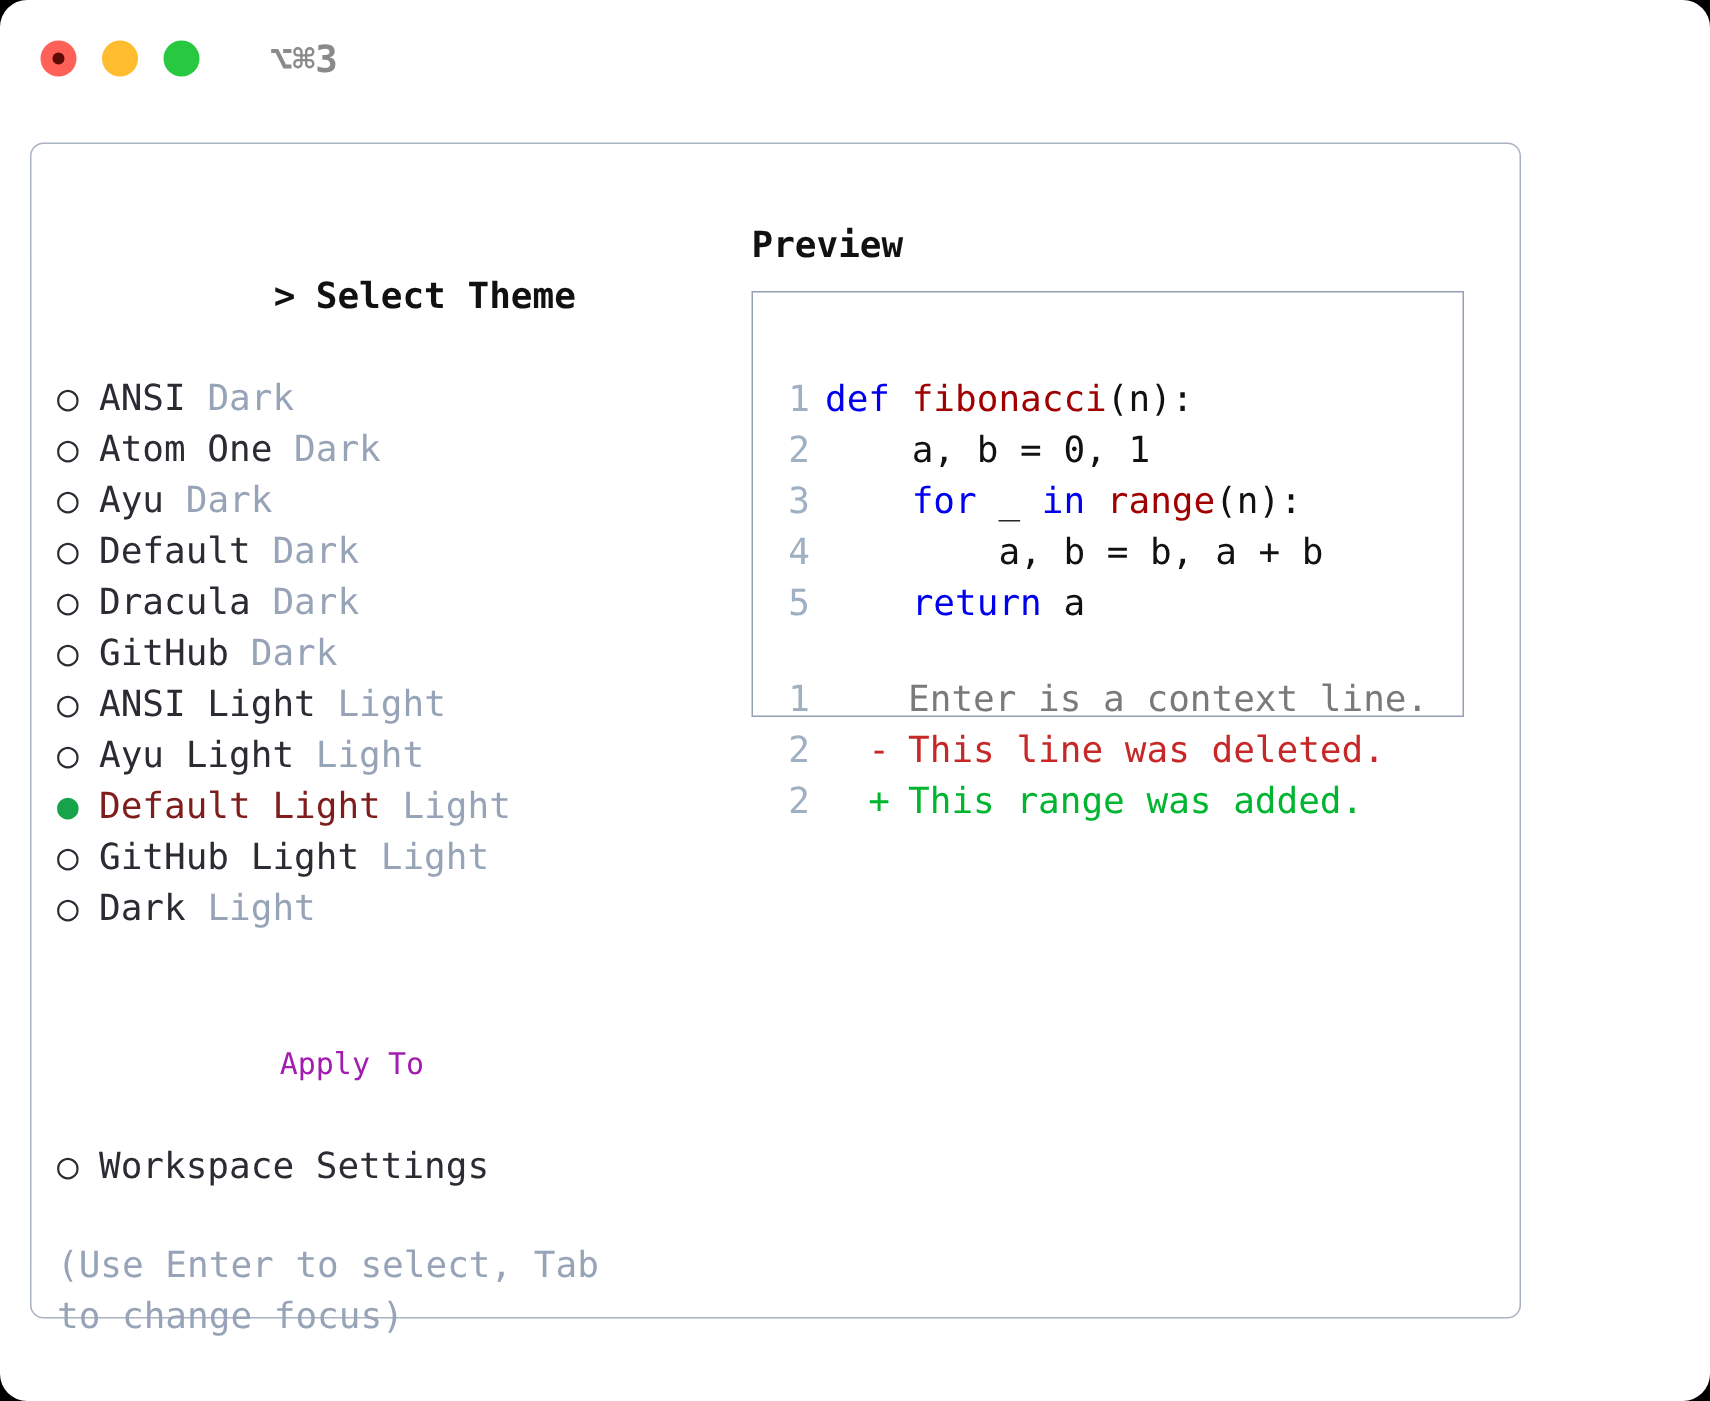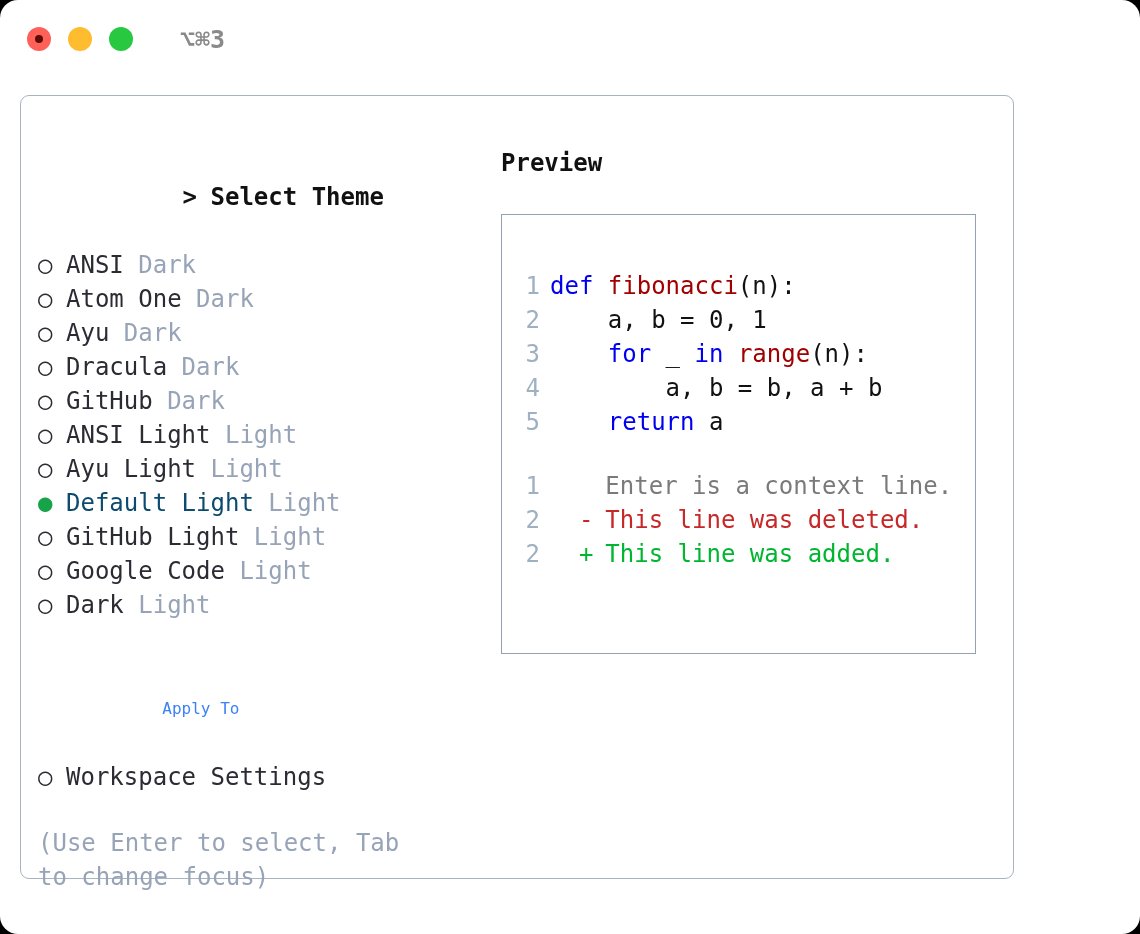--- a/index.html
+++ b/index.html
@@ -119,29 +119,29 @@
     line-height: 34px;
     color: #2b2b33;
     white-space: pre;
   }
   .opt-row .marker {
     display: inline-block;
     width: 28px;
     color: #2b2b33;
   }
   .opt-row.selected .marker { color: #16a34a; }
-  .opt-row.selected .opt-label { color: #0c4a6e; }
+  .opt-row.selected .opt-label { color: #7f1d1d; }
   .opt-label { color: #2b2b33; }
   .opt-suffix { color: #97a3b6; }
 
   .section-gap { height: 36px; }
 
   .section-header {
-    font-size: 16px;
-    color: #3b82f6;
+    font-size: 20px;
+    color: #a21caf;
     line-height: 34px;
     white-space: pre;
   }
   .section-header .marker {
     display: inline-block;
     width: 28px;
   }
 
   .hint {
     margin-top: 32px;
@@ -159,23 +159,23 @@
     top: 50px;
     width: 500px;
   }
   .preview-title {
     font-size: 24px;
     font-weight: bold;
     color: #111111;
     line-height: 34px;
   }
   .preview-box {
-    margin-top: 34px;
+    margin-top: 14px;
     width: 475px;
-    height: 440px;
+    height: 284px;
     border: 1.5px solid #93a1b3;
     box-sizing: border-box;
     background: #ffffff;
     position: relative;
   }
   .code-area {
     position: absolute;
     left: 12px;
     top: 54px;
     right: 8px;
@@ -231,27 +231,27 @@
       <div class="left-col">
 
         <div class="list-header">
           <span class="marker">&gt;</span><span>Select Theme</span>
         </div>
 
         <div id="theme-items">
             <div class="opt-row"><span class="marker">○</span><span class="opt-label">ANSI</span><span> </span><span class="opt-suffix">Dark</span></div>
             <div class="opt-row"><span class="marker">○</span><span class="opt-label">Atom One</span><span> </span><span class="opt-suffix">Dark</span></div>
             <div class="opt-row"><span class="marker">○</span><span class="opt-label">Ayu</span><span> </span><span class="opt-suffix">Dark</span></div>
+            <div class="opt-row"><span class="marker">○</span><span class="opt-label">Default</span><span> </span><span class="opt-suffix">Dark</span></div>
             <div class="opt-row"><span class="marker">○</span><span class="opt-label">Dracula</span><span> </span><span class="opt-suffix">Dark</span></div>
             <div class="opt-row"><span class="marker">○</span><span class="opt-label">GitHub</span><span> </span><span class="opt-suffix">Dark</span></div>
             <div class="opt-row"><span class="marker">○</span><span class="opt-label">ANSI Light</span><span> </span><span class="opt-suffix">Light</span></div>
             <div class="opt-row"><span class="marker">○</span><span class="opt-label">Ayu Light</span><span> </span><span class="opt-suffix">Light</span></div>
             <div class="opt-row selected"><span class="marker">●</span><span class="opt-label">Default Light</span><span> </span><span class="opt-suffix">Light</span></div>
             <div class="opt-row"><span class="marker">○</span><span class="opt-label">GitHub Light</span><span> </span><span class="opt-suffix">Light</span></div>
-            <div class="opt-row"><span class="marker">○</span><span class="opt-label">Google Code</span><span> </span><span class="opt-suffix">Light</span></div>
             <div class="opt-row"><span class="marker">○</span><span class="opt-label">Dark</span><span> </span><span class="opt-suffix">Light</span></div>
           </div>
 
         <div class="section-gap"></div>
 
         <div class="section-header">
           <span class="marker"></span><span>Apply To</span>
         </div>
 
         <div id="apply-items">
@@ -269,21 +269,21 @@
                 <div class="code-line"><span class="lineno">1</span><span class="tok-kw">def </span><span class="tok-fn">fibonacci</span><span class="tok-plain">(n):</span></div>
                 <div class="code-line"><span class="lineno">2</span><span class="tok-plain">    a, b = 0, 1</span></div>
                 <div class="code-line"><span class="lineno">3</span><span class="tok-plain">    </span><span class="tok-kw">for</span><span class="tok-plain"> _ </span><span class="tok-kw">in</span><span class="tok-plain"> </span><span class="tok-fn">range</span><span class="tok-plain">(n):</span></div>
                 <div class="code-line"><span class="lineno">4</span><span class="tok-plain">        a, b = b, a + b</span></div>
                 <div class="code-line"><span class="lineno">5</span><span class="tok-plain">    </span><span class="tok-kw">return</span><span class="tok-plain"> a</span></div>
               </div>
             <div class="diff-gap"></div>
             <div id="diff-lines">
                 <div class="diff-line diff-ctx"><span class="lineno">1</span><span>  </span><span class="diff-sign"> </span><span> </span><span>Enter is a context line.</span></div>
                 <div class="diff-line diff-del"><span class="lineno">2</span><span>  </span><span class="diff-sign">-</span><span> </span><span>This line was deleted.</span></div>
-                <div class="diff-line diff-add"><span class="lineno">2</span><span>  </span><span class="diff-sign">+</span><span> </span><span>This line was added.</span></div>
+                <div class="diff-line diff-add"><span class="lineno">2</span><span>  </span><span class="diff-sign">+</span><span> </span><span>This range was added.</span></div>
               </div>
           </div>
         </div>
       </div>
 
     </div>
   </div>
 </div>
 
 </body></html>

